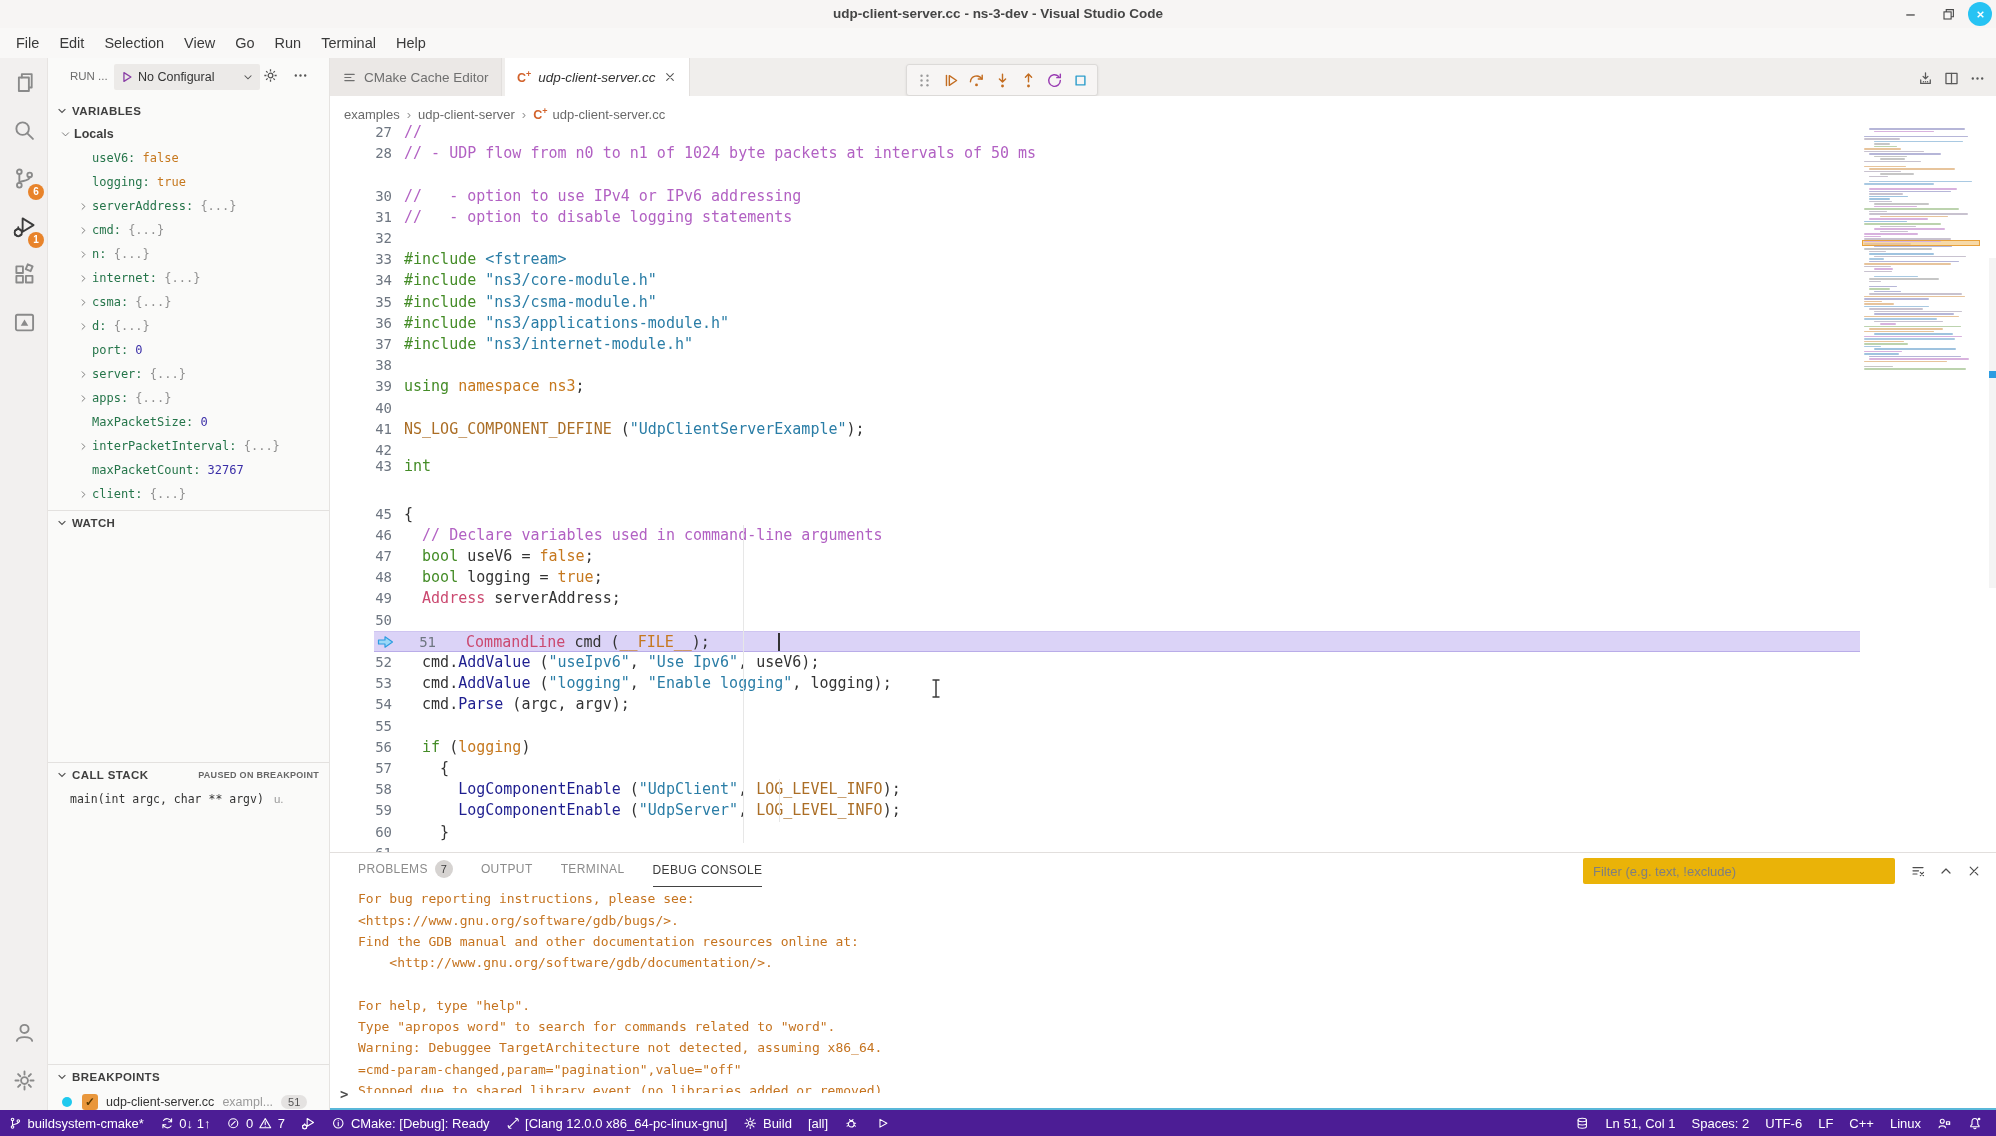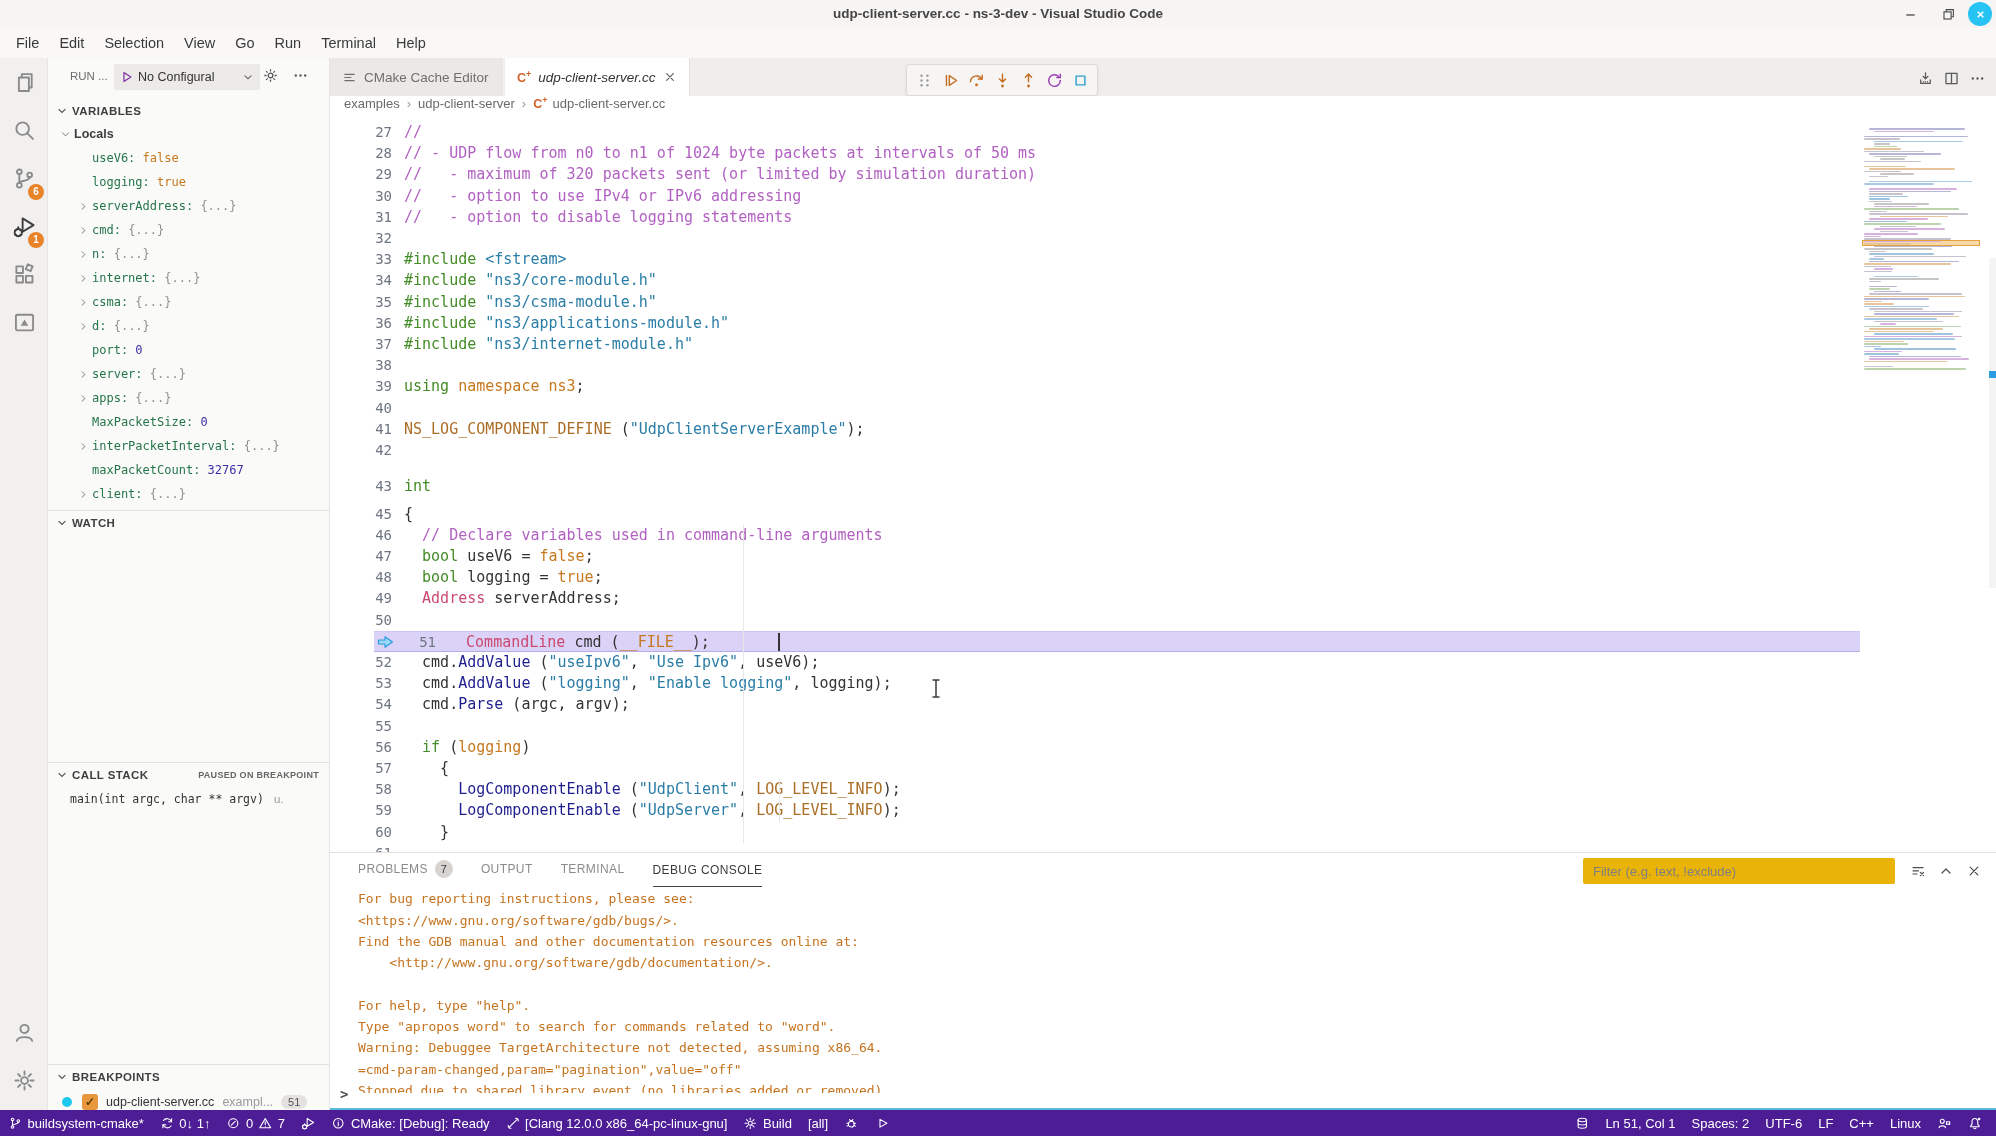--- a/index.html
+++ b/index.html
@@ -93,21 +93,21 @@
     border:1px solid #dcdad8;border-radius:3px;display:flex;align-items:center;padding:0 4px;
     box-shadow:0 1px 3px rgba(0,0,0,.08);}
   .tbtn{width:26px;height:26px;display:flex;align-items:center;justify-content:center;}
   .tbtn svg{width:19px;height:19px;}
   .tb-grip{color:#9a9a9a;} .tb-continue,.tb-step-over,.tb-step-into,.tb-step-out{color:#C36D21;}
   .tb-restart{color:#9A3DB3;} .tb-stop{color:#2F9ECB;}
   #editor-actions{position:absolute;right:6px;top:7px;display:flex;}
   .ea-btn{width:26px;height:26px;display:flex;align-items:center;justify-content:center;color:#5a5a5a;}
   .ea-btn svg{width:17px;height:17px;}
   #breadcrumbs{position:absolute;left:0;top:38px;width:100%;height:26px;background:#fff;
-    display:flex;align-items:flex-start;padding-left:14px;box-sizing:border-box;font-size:13px;color:#6a6a6a;}
+    display:flex;align-items:flex-end;padding-left:14px;box-sizing:border-box;font-size:13px;color:#6a6a6a;}
   .bc-sep{margin:0 7px;color:#9a9a9a;}
   .bc-item{display:flex;align-items:center;gap:5px;}
   #code{position:absolute;left:0;top:64px;width:1530px;height:730px;overflow:hidden;
     font-family:"DejaVu Sans Mono",monospace;font-size:15px;}
   .code-row{position:absolute;left:0;width:100%;height:21.2px;line-height:21.2px;white-space:pre;}
   .code-row.active{background:#DBD3F7;border-top:1px solid #cfc5f1;border-bottom:1px solid #b9ace8;
     box-sizing:border-box;}
   .ln-num{display:inline-block;width:62px;text-align:right;color:#6e7681;font-size:14px;}
   .ln-text{margin-left:12px;}
   .tk-cm{color:#B261C3;} .tk-kw{color:#448C27;} .tk-str{color:#2A7DA6;} .tk-orn{color:#C6781E;}
@@ -513,35 +513,34 @@
       </span>
       <span class="bc-sep">›</span>
       <span class="bc-item">
         <span class="cppic">C<span class="cpp-plus">+</span></span>
         <span>udp-client-server.cc</span>
       </span>
     </div>
   <div id="code">
       <div class="code-row" style="top: 0px;"><span class="ln-num">27</span><span class="ln-text"><span class="tk-cm">//</span></span></div>
       <div class="code-row" style="top: 21.2px;"><span class="ln-num">28</span><span class="ln-text"><span class="tk-cm">// - UDP flow from n0 to n1 of 1024 byte packets at intervals of 50 ms</span></span></div>
-      <div class="code-row" style="top: 42.4px;"><span class="ln-num">29</span><span class="ln-text"><span class="tk-cm">//   - maximum of 320 packets sent (or limited by simulation duration)</span></span></div>
       <div class="code-row" style="top: 63.6px;"><span class="ln-num">30</span><span class="ln-text"><span class="tk-cm">//   - option to use IPv4 or IPv6 addressing</span></span></div>
       <div class="code-row" style="top: 84.8px;"><span class="ln-num">31</span><span class="ln-text"><span class="tk-cm">//   - option to disable logging statements</span></span></div>
       <div class="code-row" style="top: 106px;"><span class="ln-num">32</span><span class="ln-text"></span></div>
       <div class="code-row" style="top: 127.2px;"><span class="ln-num">33</span><span class="ln-text"><span class="tk-kw">#include</span><span class="tk-pl"> </span><span class="tk-str">&lt;fstream&gt;</span></span></div>
       <div class="code-row" style="top: 148.4px;"><span class="ln-num">34</span><span class="ln-text"><span class="tk-kw">#include</span><span class="tk-pl"> </span><span class="tk-str">"ns3/core-module.h"</span></span></div>
       <div class="code-row" style="top: 169.6px;"><span class="ln-num">35</span><span class="ln-text"><span class="tk-kw">#include</span><span class="tk-pl"> </span><span class="tk-str">"ns3/csma-module.h"</span></span></div>
       <div class="code-row" style="top: 190.8px;"><span class="ln-num">36</span><span class="ln-text"><span class="tk-kw">#include</span><span class="tk-pl"> </span><span class="tk-str">"ns3/applications-module.h"</span></span></div>
       <div class="code-row" style="top: 212px;"><span class="ln-num">37</span><span class="ln-text"><span class="tk-kw">#include</span><span class="tk-pl"> </span><span class="tk-str">"ns3/internet-module.h"</span></span></div>
       <div class="code-row" style="top: 233.2px;"><span class="ln-num">38</span><span class="ln-text"></span></div>
       <div class="code-row" style="top: 254.4px;"><span class="ln-num">39</span><span class="ln-text"><span class="tk-kw">using</span><span class="tk-pl"> </span><span class="tk-orn">namespace</span><span class="tk-pl"> </span><span class="tk-orn">ns3</span><span class="tk-pl">;</span></span></div>
       <div class="code-row" style="top: 275.6px;"><span class="ln-num">40</span><span class="ln-text"></span></div>
       <div class="code-row" style="top: 296.8px;"><span class="ln-num">41</span><span class="ln-text"><span class="tk-mac">NS_LOG_COMPONENT_DEFINE</span><span class="tk-pl"> (</span><span class="tk-str">"UdpClientServerExample"</span><span class="tk-pl">);</span></span></div>
       <div class="code-row" style="top: 318px;"><span class="ln-num">42</span><span class="ln-text"></span></div>
-      <div class="code-row" style="top: 354px;"><span class="ln-num">43</span><span class="ln-text"><span class="tk-kw">int</span></span></div>
+      <div class="code-row" style="top: 334px;"><span class="ln-num">43</span><span class="ln-text"><span class="tk-kw">int</span></span></div>
       <div class="code-row" style="top: 381.6px;"><span class="ln-num">45</span><span class="ln-text"><span class="tk-pl">{</span></span></div>
       <div class="code-row" style="top: 402.8px;"><span class="ln-num">46</span><span class="ln-text"><span class="tk-pl">  </span><span class="tk-cm">// Declare variables used in command-line arguments</span></span></div>
       <div class="code-row" style="top: 424px;"><span class="ln-num">47</span><span class="ln-text"><span class="tk-pl">  </span><span class="tk-kw">bool</span><span class="tk-pl"> useV6 = </span><span class="tk-orn">false</span><span class="tk-pl">;</span></span></div>
       <div class="code-row" style="top: 445.2px;"><span class="ln-num">48</span><span class="ln-text"><span class="tk-pl">  </span><span class="tk-kw">bool</span><span class="tk-pl"> logging = </span><span class="tk-orn">true</span><span class="tk-pl">;</span></span></div>
       <div class="code-row" style="top: 466.4px;"><span class="ln-num">49</span><span class="ln-text"><span class="tk-pl">  </span><span class="tk-ty">Address</span><span class="tk-pl"> serverAddress;</span></span></div>
       <div class="code-row" style="top: 487.6px;"><span class="ln-num">50</span><span class="ln-text"></span></div>
       <div class="code-row active" style="top: 508.8px; margin-left: 44px;"><span class="ln-num">51</span><span class="ln-text"><span class="tk-pl">  </span><span class="tk-ty">CommandLine</span><span class="tk-pl"> cmd (</span><span class="tk-orn">__FILE__</span><span class="tk-pl">);</span></span><span class="gutter-arrow"><svg width="17" height="14" viewBox="0 0 17 14">
             <path d="M1.5 5h6.5V1.8L15.5 7 8 12.2V9H1.5z" fill="#9CD8F7" stroke="#2D9CE1" stroke-width="1.2" stroke-linejoin="round"></path>
           </svg></span><span id="caret" style="top: 1.5px;"></span></div>
       <div class="code-row" style="top: 530px;"><span class="ln-num">52</span><span class="ln-text"><span class="tk-pl">  cmd.</span><span class="tk-fn">AddValue</span><span class="tk-pl"> (</span><span class="tk-str">"useIpv6"</span><span class="tk-pl">, </span><span class="tk-str">"Use Ipv6"</span><span class="tk-pl">, useV6);</span></span></div>

